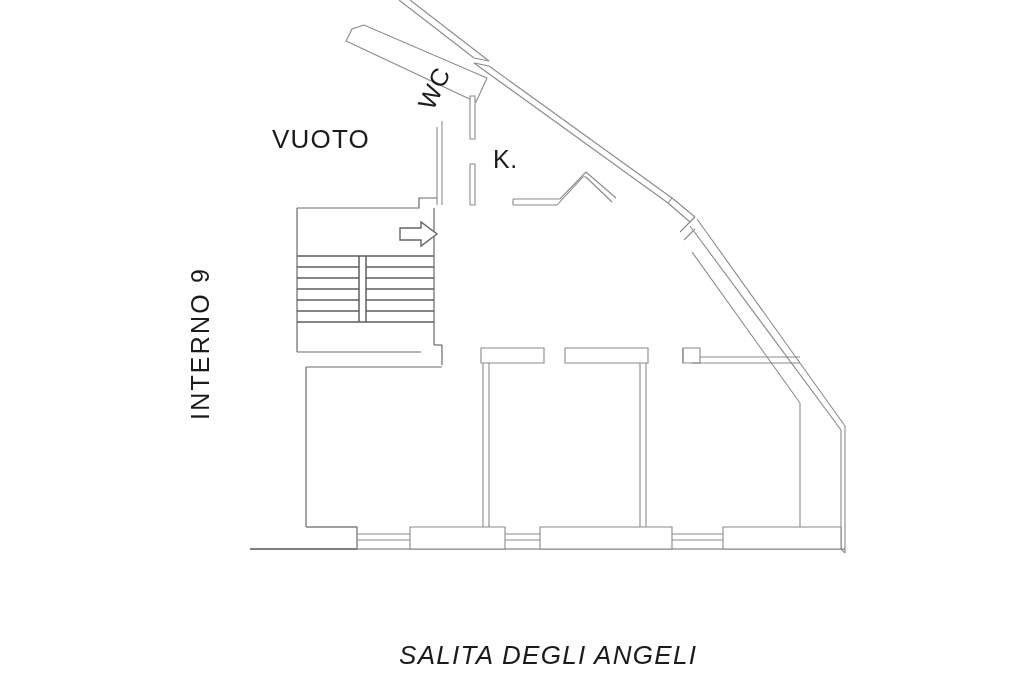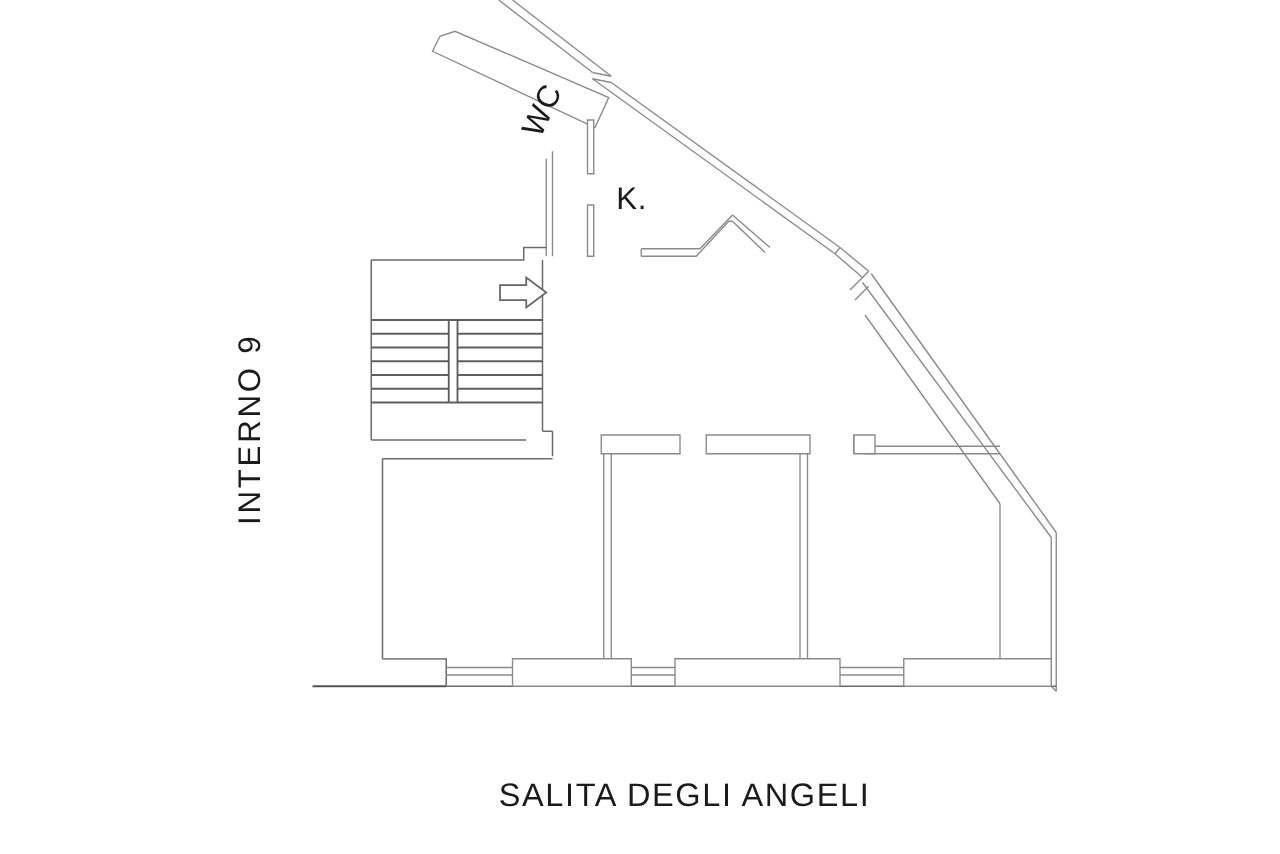--- a/index.html
+++ b/index.html
@@ -261,20 +261,21 @@
 
       <path class="wall-light-fill" d="M 723 527 L 841 527 L 841 549 L 723 549 Z"></path>
 
       <path class="wall-light" d="M 306 527 L 357 527"></path>
     </g>
 
   </svg>
 
   <div class="plan-label" id="label-interno" style="transform: translate(186px, 420px) rotate(-90deg);">INTERNO  9</div>
 
+  <div class="plan-label" id="label-vuoto" style="left: 272px; top: 124px;">VUOTO</div>
 
   <div class="plan-label" id="label-wc" style="left: 413px; top: 74px; transform: rotate(-65deg);">WC</div>
 
   <div class="plan-label" id="label-k" style="left: 493px; top: 145px;">K.</div>
 
-  <div class="plan-label" id="label-salita" style="left: 399px; top: 621px;">SALITA DEGLI ANGELI</div>
+  <div class="plan-label" id="label-salita" style="left: 399px; top: 640px; font-style: italic;">SALITA DEGLI ANGELI</div>
 
 </div>
 
 </body></html>

